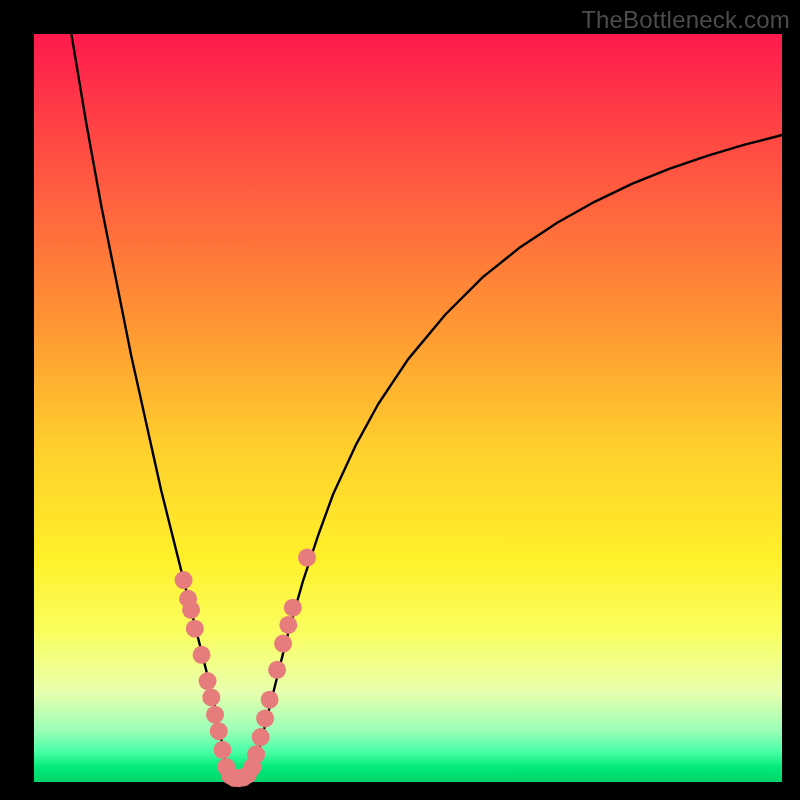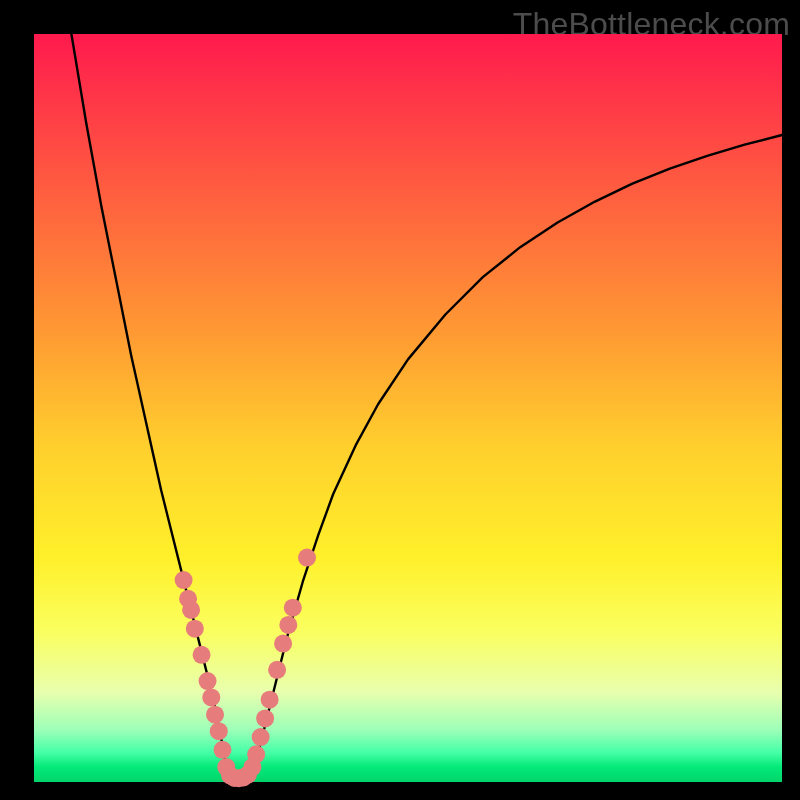--- a/index.html
+++ b/index.html
@@ -38,21 +38,21 @@
       #47ffa8 96%,
       #04ea79 98%,
       #00d46a 100%
     );
   }
   .watermark {
     position: absolute;
     top: 6px;
     right: 10px;
     color: #4c4c4c;
-    font-size: 32px;
+    font-size: 24px;
     font-weight: 500;
     letter-spacing: 0.2px;
     user-select: none;
   }
   svg.curve {
     position: absolute;
     left: 0;
     top: 0;
     width: 748px;
     height: 748px;

